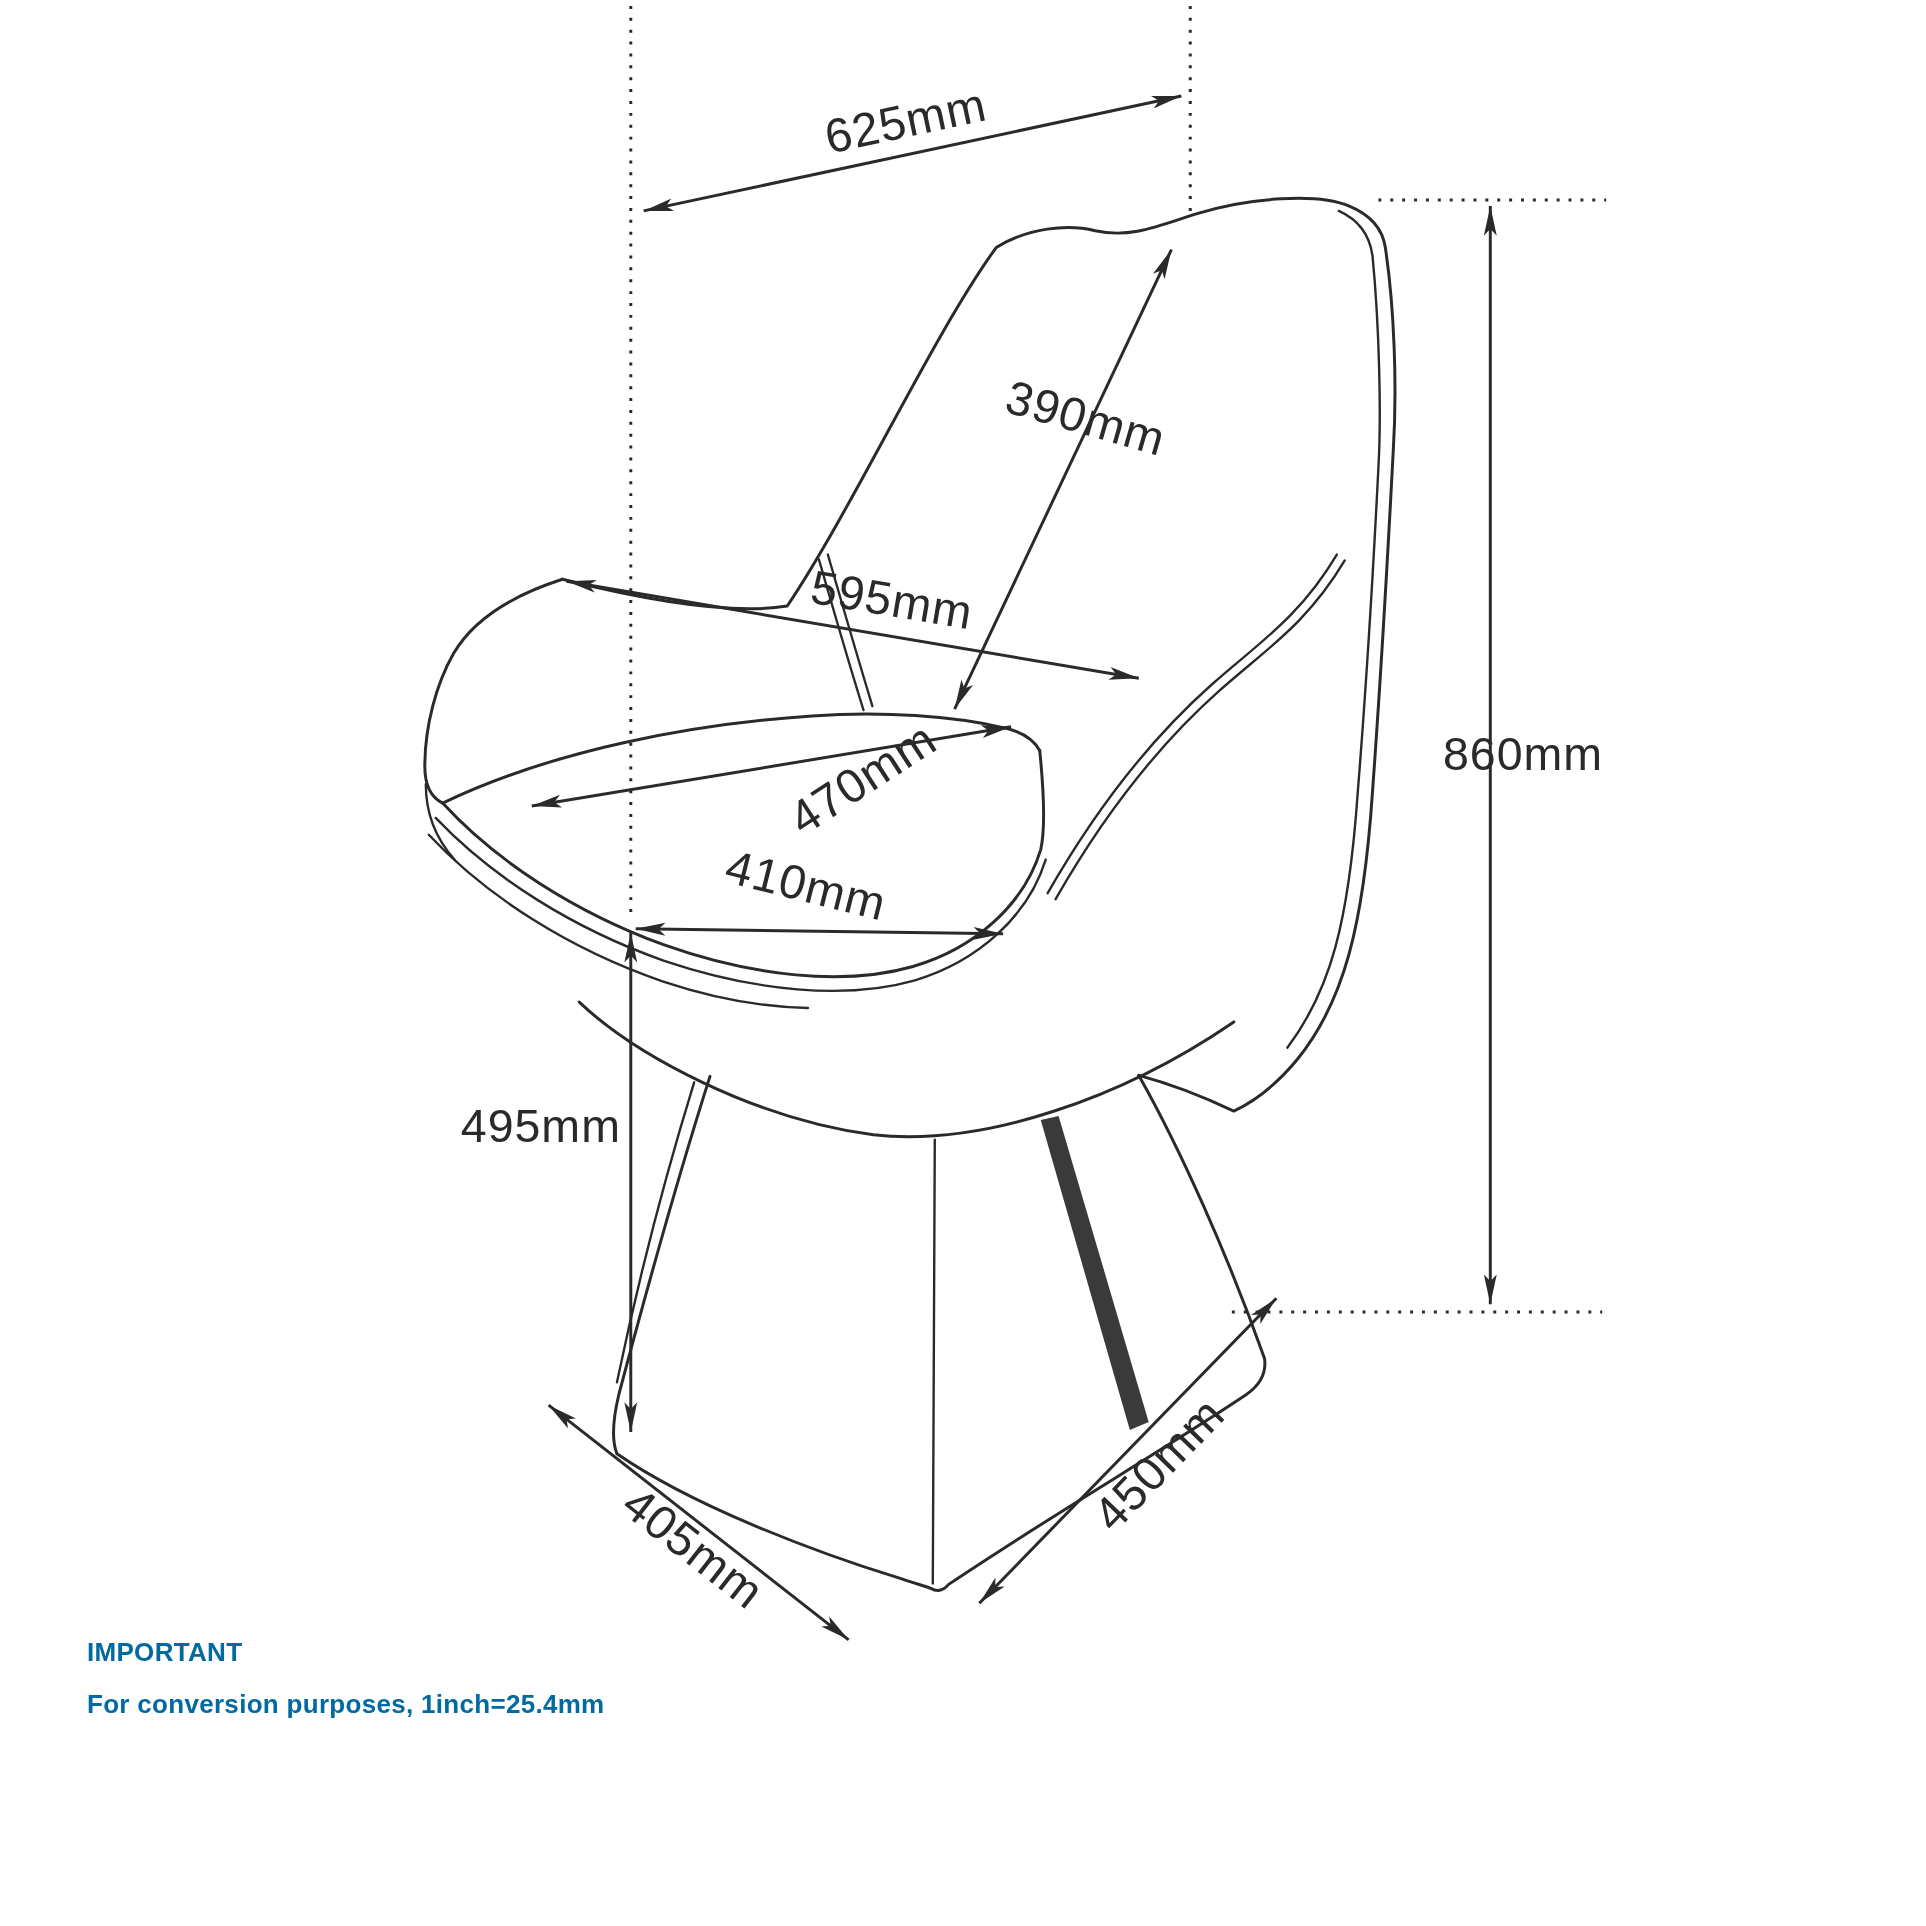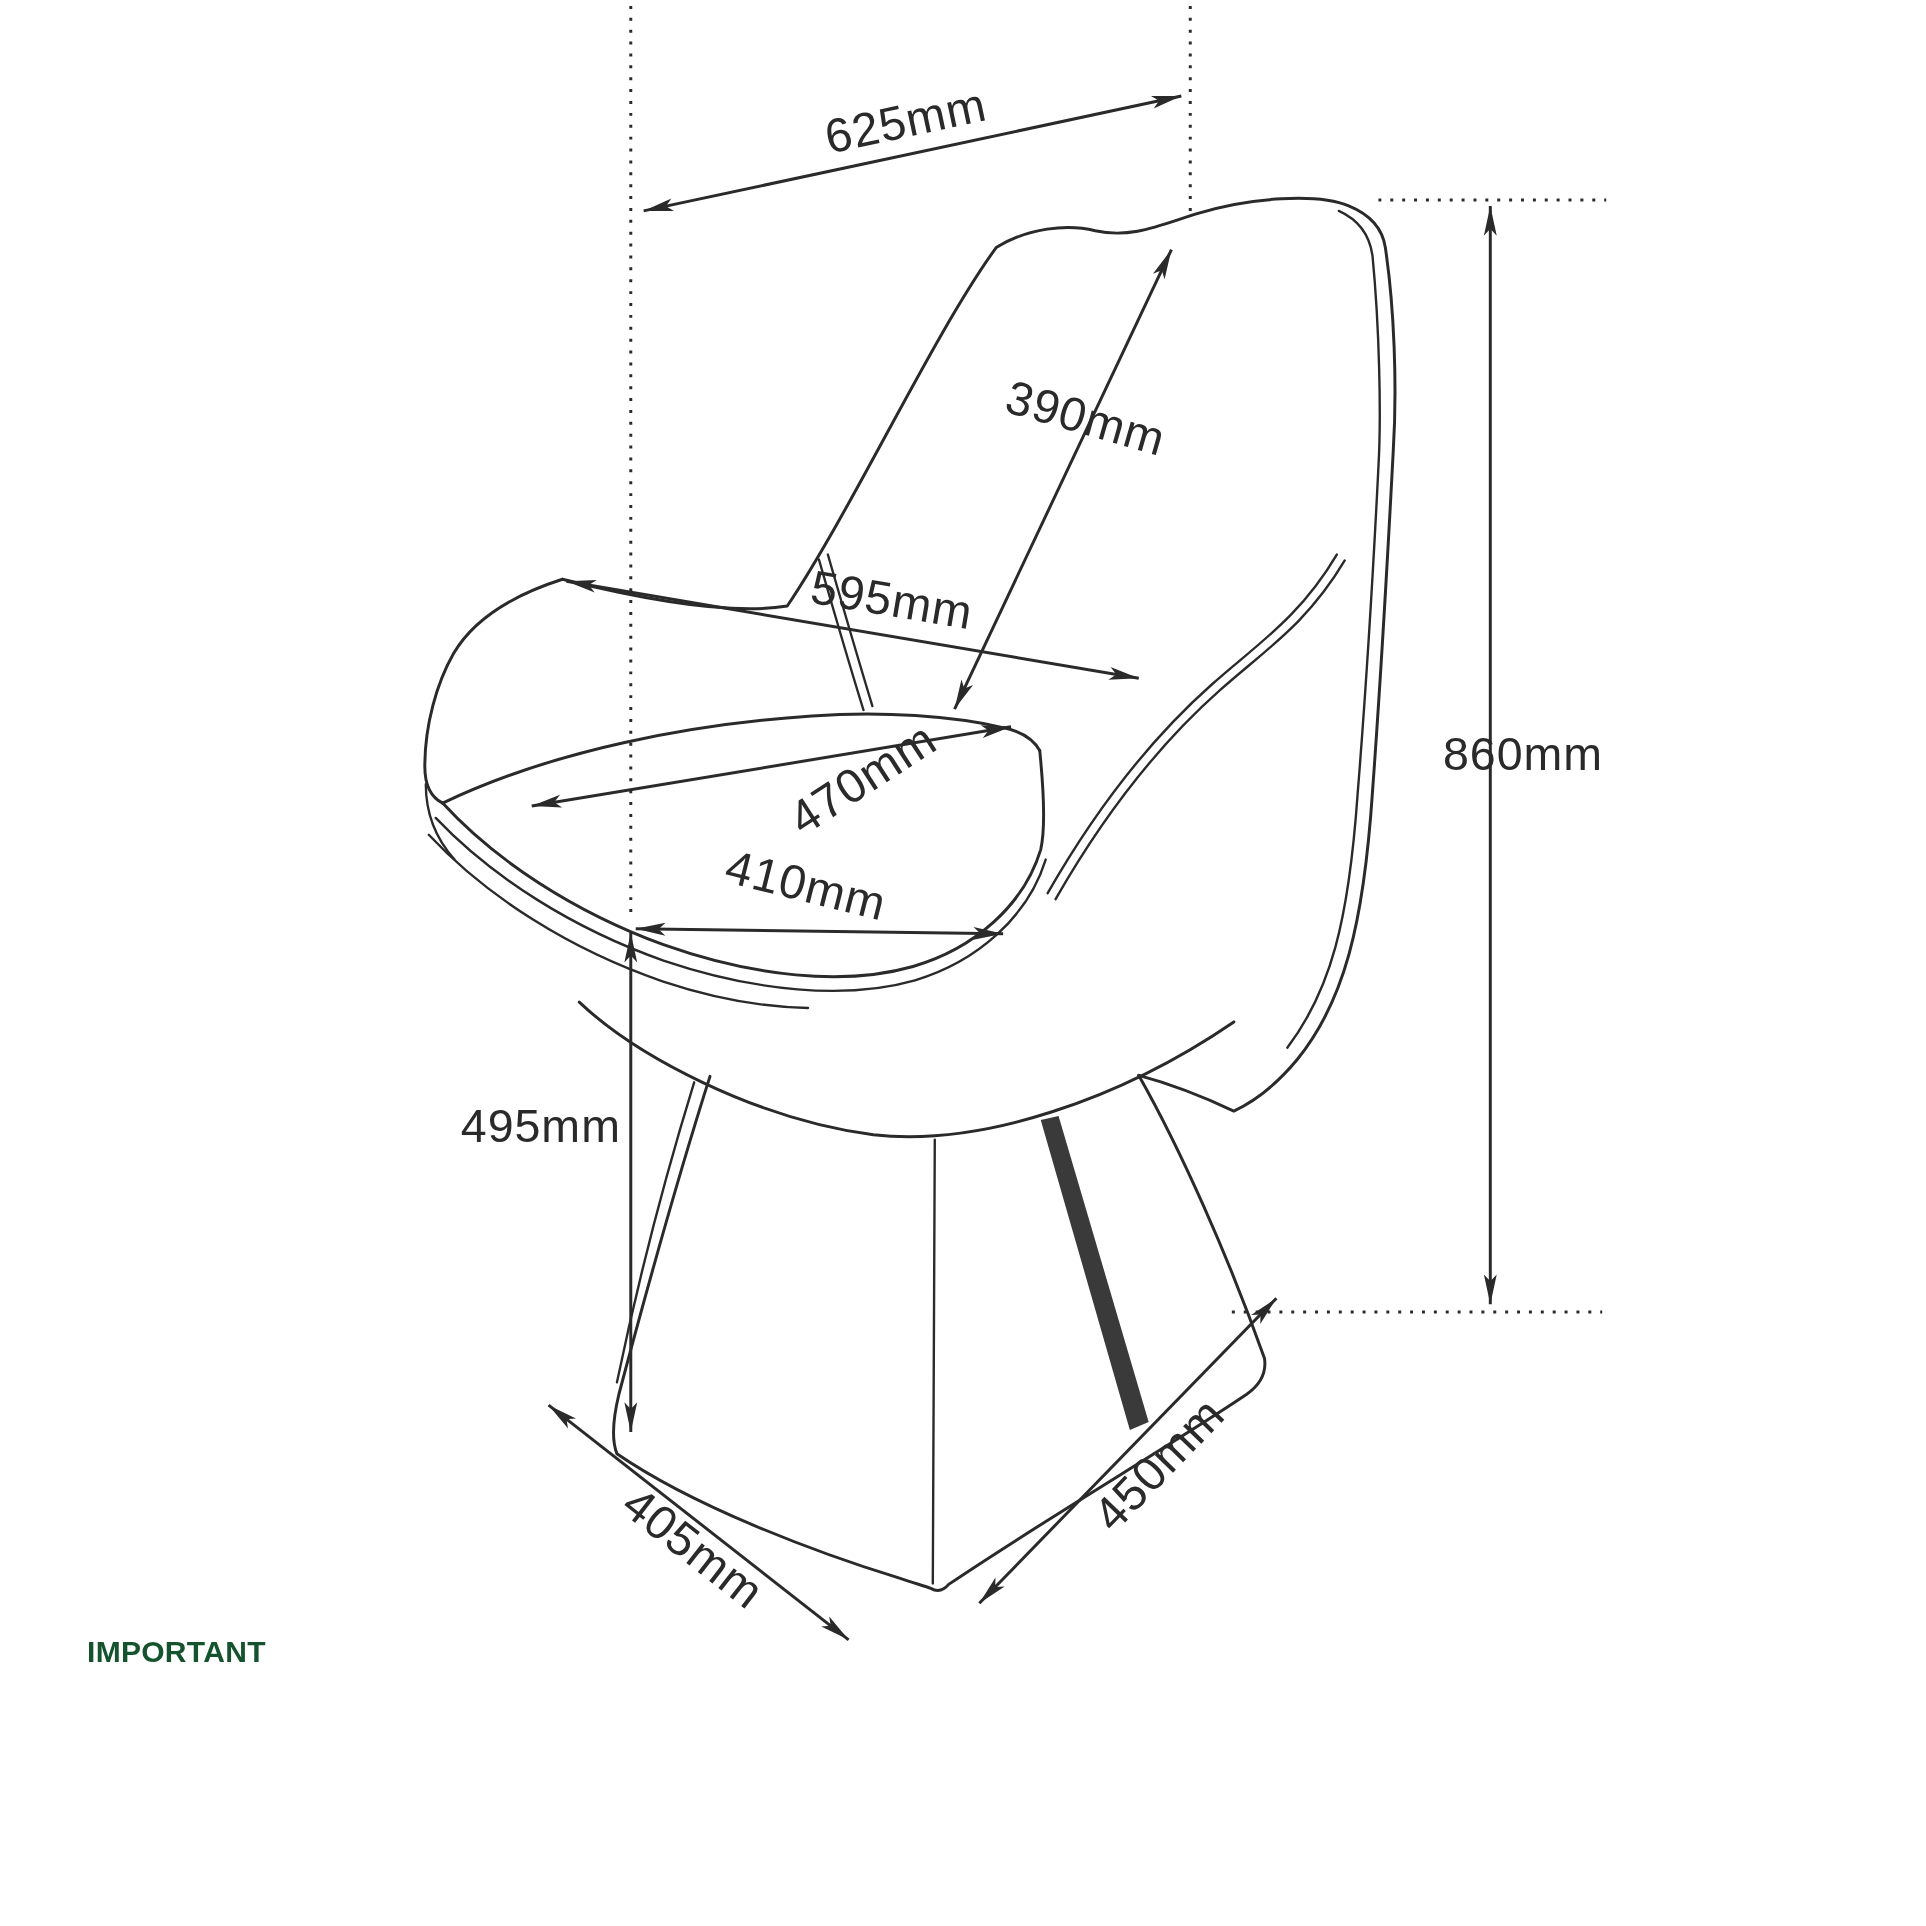--- a/index.html
+++ b/index.html
@@ -5,22 +5,22 @@
   html,body{margin:0;padding:0;background:#fff;}
   .canvas{position:relative;width:1927px;height:1927px;background:#ffffff;overflow:hidden;
           font-family:"Liberation Sans", sans-serif;}
   .canvas svg{position:absolute;left:0;top:0;}
   .chair-line{fill:none;stroke:#2a2a2a;stroke-width:3;stroke-linecap:round;stroke-linejoin:round;}
   .chair-thin{fill:none;stroke:#2a2a2a;stroke-width:2.4;stroke-linecap:round;stroke-linejoin:round;}
   .dim-line{fill:none;stroke:#2a2a2a;stroke-width:3;}
   .ext-line{fill:none;stroke:#2a2a2a;stroke-width:3;stroke-dasharray:3 9;}
   .dim-text{font-family:"Liberation Sans", sans-serif;font-size:48px;fill:#2a2a2a;letter-spacing:1px;}
   .dim-text-sm{font-family:"Liberation Sans", sans-serif;font-size:47px;fill:#2a2a2a;letter-spacing:1px;}
-  .notes{position:absolute;left:87px;top:1626px;color:#14532d;
-         font-family:"Liberation Sans", sans-serif;font-weight:700;font-size:30px;line-height:52px;letter-spacing:0.3px;}
+  .notes{position:absolute;left:87px;top:1626px;color:#0369a1;
+         font-family:"Liberation Sans", sans-serif;font-weight:700;font-size:26px;line-height:52px;letter-spacing:0.3px;}
   .notes div{white-space:nowrap;}
 </style>
 </head>
 <body>
 
 <div class="canvas">
 
   <svg width="1927" height="1927" viewBox="0 0 1946 1946">
     <defs>
       <marker id="arrow" viewBox="0 0 32 16" refX="31" refY="8" markerWidth="32" markerHeight="16" markerUnits="userSpaceOnUse" orient="auto-start-reverse">
@@ -147,16 +147,17 @@
     </g>
 
     <g>
       <path class="dim-line" marker-start="url(#arrow)" marker-end="url(#arrow)" d="M 989 1619 L 1289 1311"></path>
       <text class="dim-text" text-anchor="middle" transform="translate(1182,1490) rotate(-46)">450mm</text>
     </g>
   </svg>
 
   <div class="notes">
     <div>IMPORTANT</div>
+    <div>For conversion purposes, 1inch=25.4mm</div>
   </div>
 
 </div>
 
 
 </body></html>

